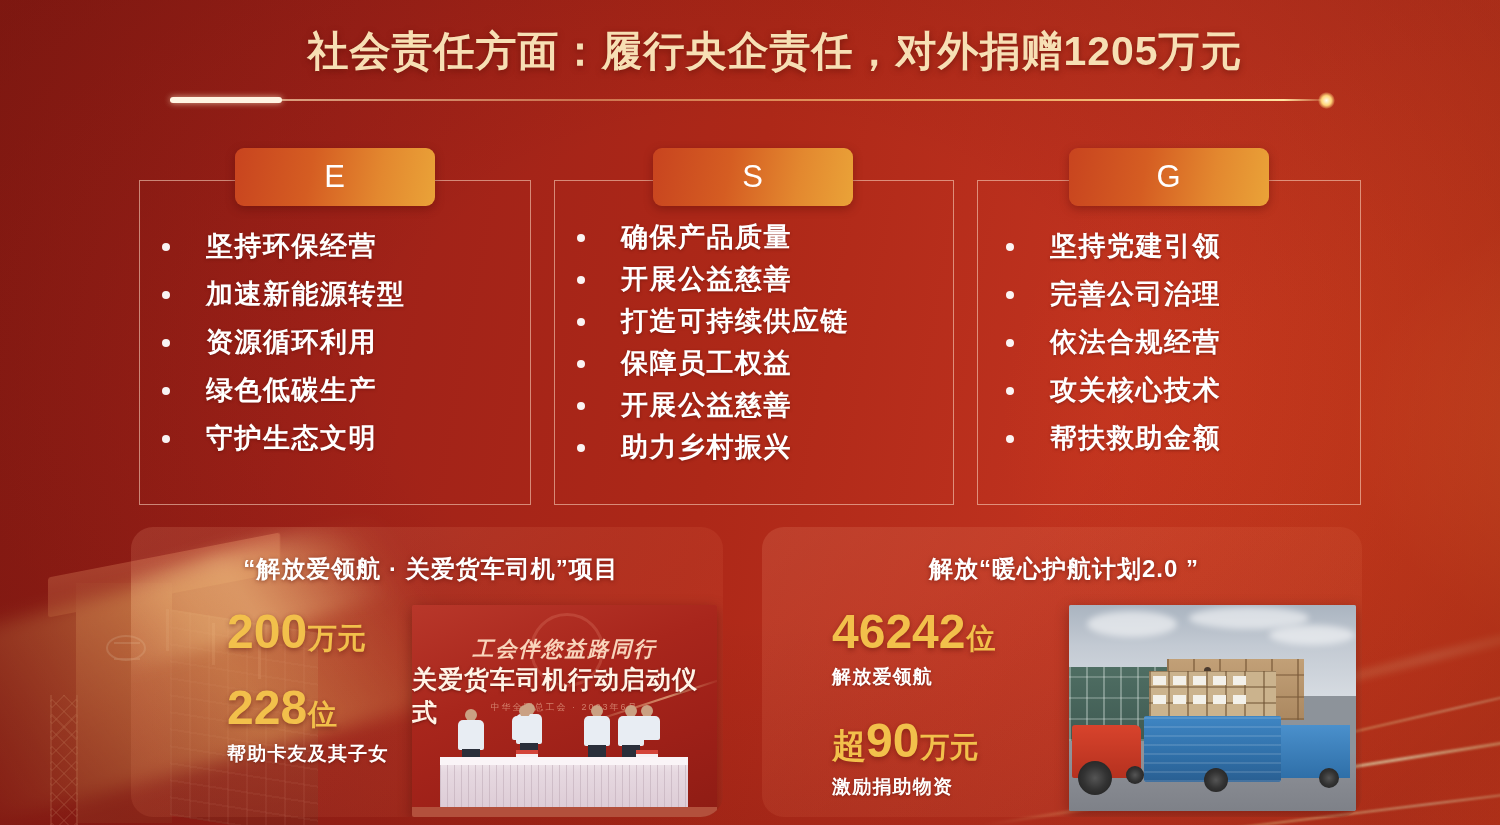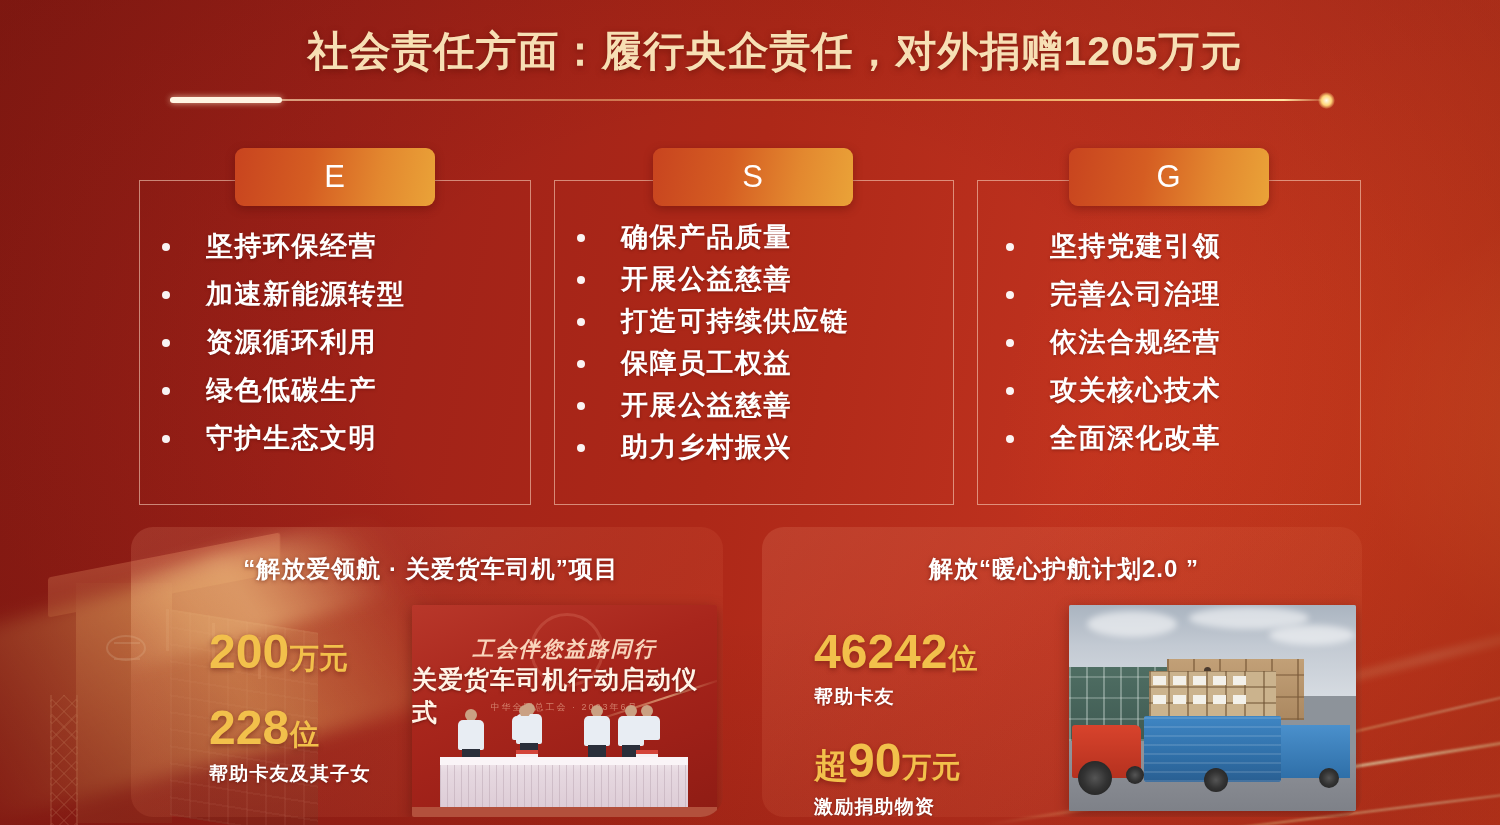--- a/index.html
+++ b/index.html
@@ -222,24 +222,23 @@
     color:#FFFFFF;
     font-size:24px; font-weight:700;
     letter-spacing:1px;
     text-shadow: 0 1px 4px rgba(80,10,6,0.55);
     white-space:nowrap;
   }
   .c-left .card-title{ padding-left: 8px; }
   .c-right .card-title{ padding-left: 4px; }
 
   .stats{
-    position:absolute; left:0; top:80px;
+    position:absolute; left:18px; top:80px;
     width: 290px;
     padding-left: 78px;
-    margin-top: 20px;
   }
   .c-right .stats{ padding-left: 52px; }
 
   .stat{ margin-bottom: 26px; }
   .stat:last-child{ margin-bottom:0; }
 
   .stat-value{
     color:#F2C04B;
     font-weight:700;
     line-height:1.05;
@@ -528,21 +527,21 @@
         <div class="pitem">
           <span class="bullet"></span>
           <span>依法合规经营</span>
         </div>
         <div class="pitem">
           <span class="bullet"></span>
           <span>攻关核心技术</span>
         </div>
         <div class="pitem">
           <span class="bullet"></span>
-          <span>全面深化改革</span>
+          <span>帮扶救助金额</span>
         </div>
       </div>
     </div>
 
   </div>
 
   <div class="cards">
 
     <div class="card c-left">
       <div class="card-glow"></div>
@@ -611,21 +610,21 @@
     </div>
 
     <div class="card c-right">
       <div class="card-title">解放“暖心护航计划2.0 ”</div>
 
       <div class="stats">
         <div class="stat">
           <div class="stat-value">
             <span class="stat-num">46242</span><span class="stat-unit">位</span>
           </div>
-          <div class="stat-label">帮助卡友</div>
+          <div class="stat-label">解放爱领航</div>
         </div>
         <div class="stat">
           <div class="stat-value">
             <span class="stat-pre">超</span><span class="stat-num">90</span><span class="stat-unit">万元</span>
           </div>
           <div class="stat-label">激励捐助物资</div>
         </div>
       </div>
 
       <div class="photo ph-right">

